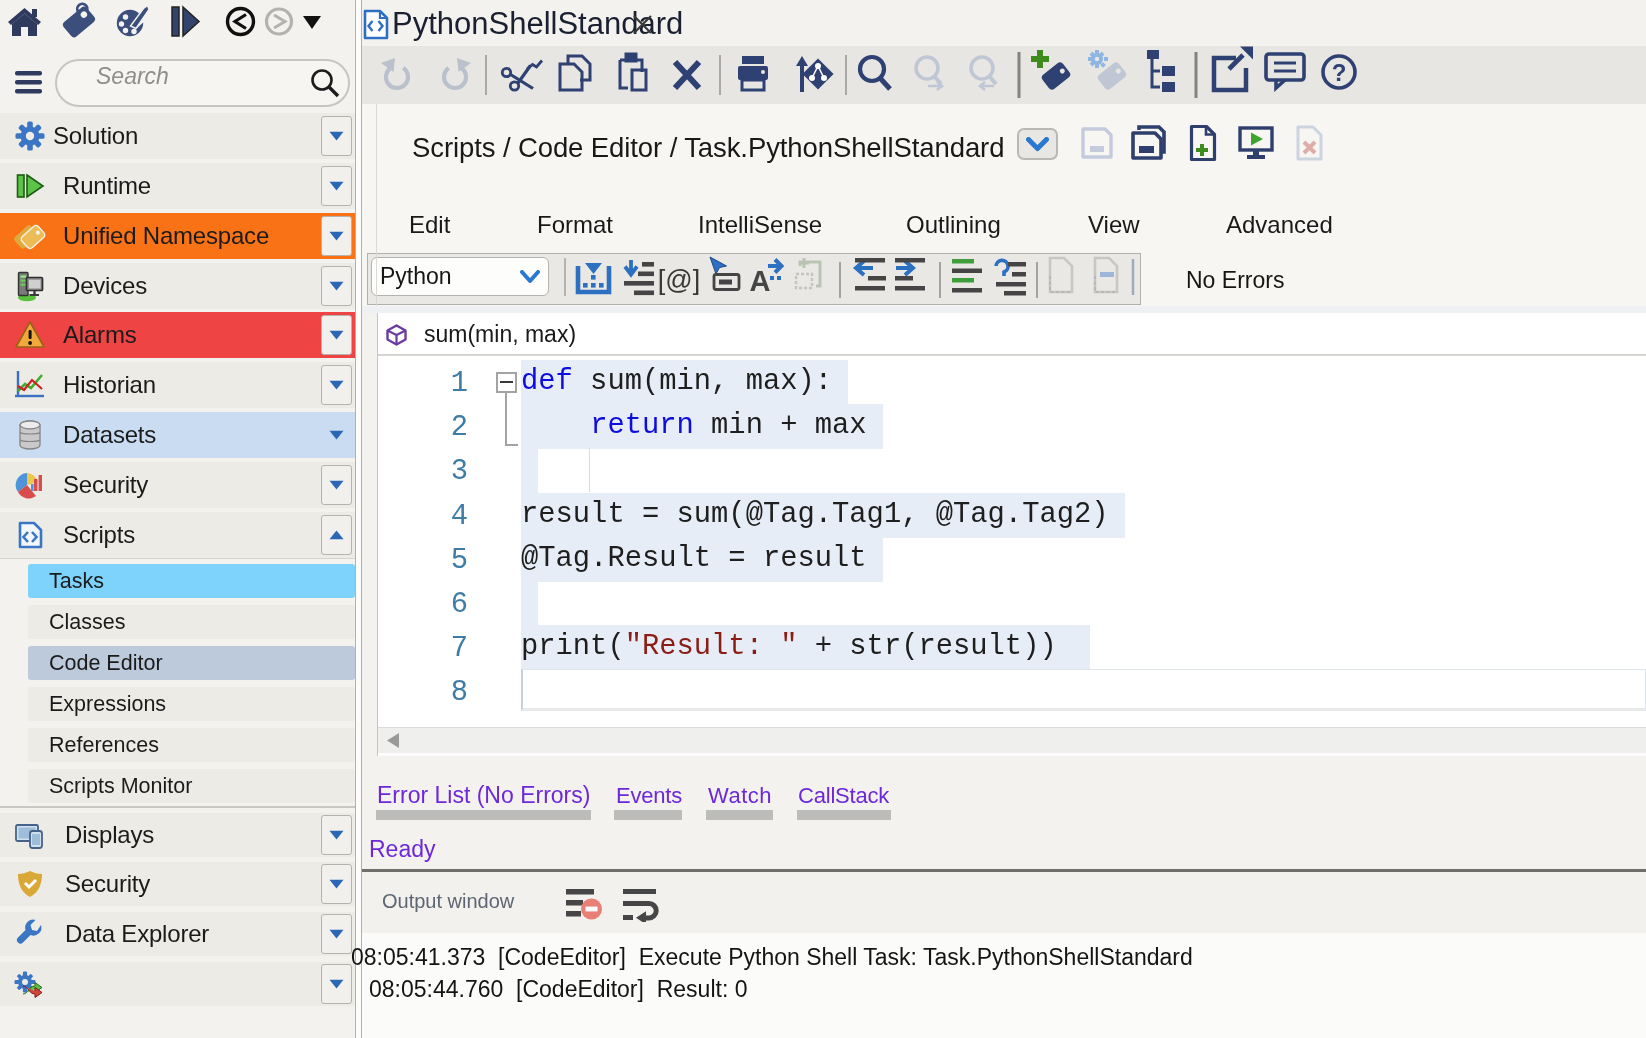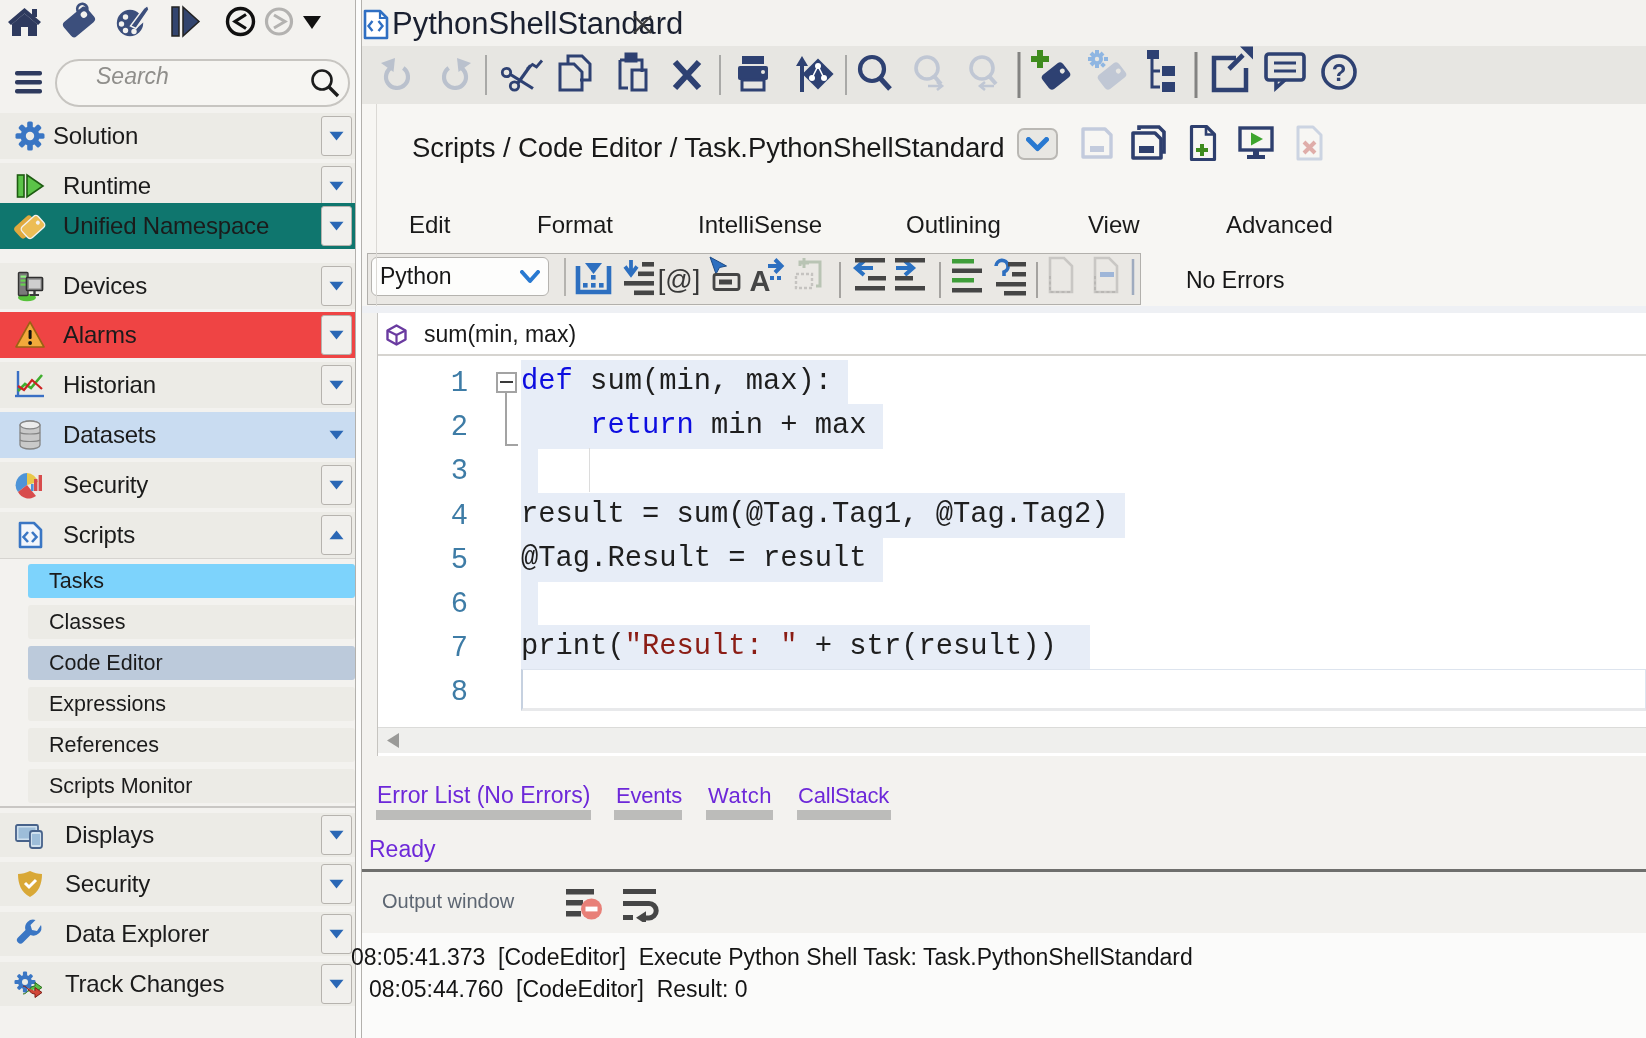--- a/index.html
+++ b/index.html
@@ -96,21 +96,21 @@
         <rect x="3.5" y="5" width="6.5" height="22" fill="#5bc348" stroke="#1e5c12" stroke-width="1.6"></rect>
         <path d="M13 5 L29 16 L13 27 Z" fill="#5bc348" stroke="#1e5c12" stroke-width="1.6"></path>
       </svg></div>
 <div class="lab" style="left:63px">Runtime</div>
 <div class="ddb">
       <svg width="15" height="10" viewBox="0 0 15 10">
         <path d="M0.5 0.8 L14.5 0.8 L7.5 9.5 Z" fill="#2a67b5"></path>
       </svg>
     </div>
 </div>
-<div class="row" style="top:203px;background:#0f766e">
+<div class="row" style="top:213px;background:#f97316">
 <div class="ico"><svg width="32" height="32" viewBox="0 0 32 32">
         <g transform="translate(12,17) rotate(-42)">
           <rect x="-11" y="-7.5" width="22" height="15" rx="3.5" fill="#dfa93e"></rect>
         </g>
         <g transform="translate(19,17) rotate(-42)">
           <rect x="-11" y="-7.5" width="22" height="15" rx="3.5" fill="#ecbd55" stroke="#f3f2ef" stroke-width="1.4"></rect>
           <circle cx="6.5" cy="0" r="2" fill="#f3f2ef"></circle>
         </g>
       </svg></div>
 <div class="lab" style="left:63px">Unified Namespace</div>
@@ -279,21 +279,20 @@
               <rect x="9.1" y="18.6" width="3.8" height="5.4" rx="1.2"></rect>
               <rect x="1" y="12.1" width="5.4" height="3.8" rx="1.2"></rect>
               <rect x="15.6" y="12.1" width="5.4" height="3.8" rx="1.2"></rect>
             </g>
           </g>
         </g>
         <circle cx="11" cy="14" r="3" fill="#ecebe6"></circle>
         <path d="M9 26 C14 26 15 18 21 18 L21 14.5 L28 19.5 L21 24.5 L21 21" fill="#5bbf45" stroke="#2c6e1d" stroke-width="1"></path>
         <path d="M9 18 C14 18 15 26 21 26 L21 29.5 L28 24.5 L21 19.5 L21 23" fill="#d24638" stroke="#7e1f18" stroke-width="1"></path>
       </svg></div>
-<div class="lab" style="height:44px;left:65px">Track Changes</div>
 <div class="ddb" style="top:2px">
       <svg width="15" height="10" viewBox="0 0 15 10">
         <path d="M0.5 0.8 L14.5 0.8 L7.5 9.5 Z" fill="#2a67b5"></path>
       </svg>
     </div>
 </div>
 <div class="a" style="left:355px;top:0;width:1px;height:1038px;background:#b3b1ad"></div>
 <div class="a" style="left:356px;top:0;width:5px;height:1038px;background:#fcfcfb"></div>
 <div class="a" style="left:361px;top:0;width:1px;height:1038px;background:#b3b1ad"></div>
 

